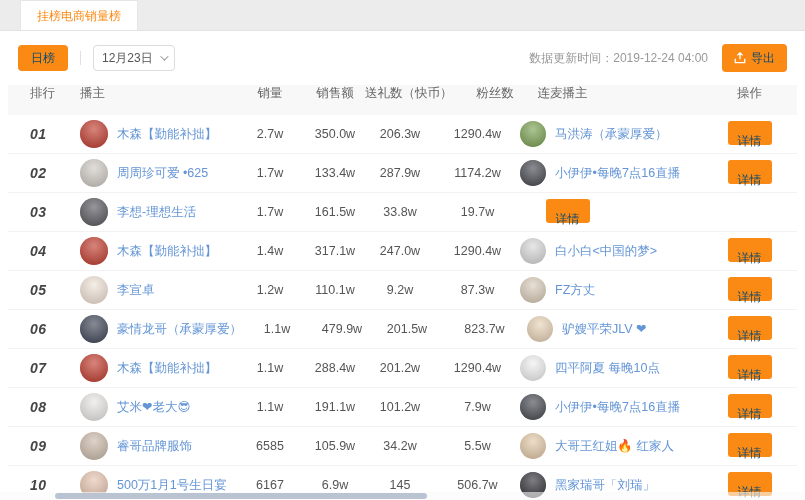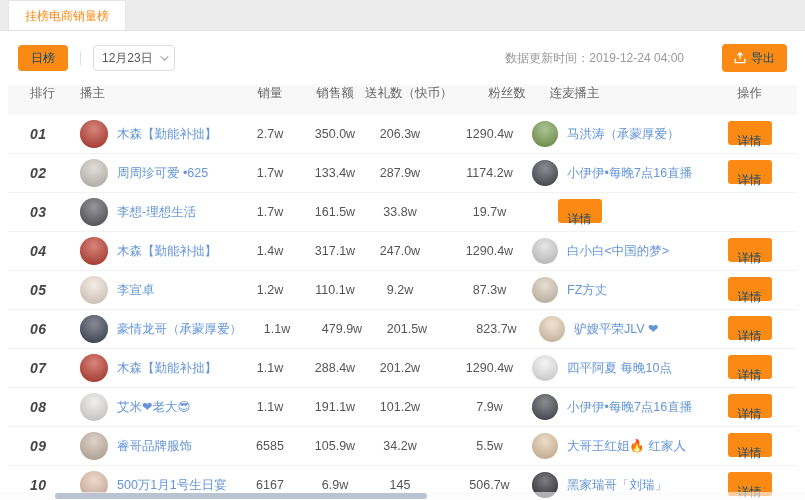--- a/index.html
+++ b/index.html
@@ -1,46 +1,46 @@
 <!DOCTYPE html>
 <html><head>
 <meta charset="utf-8">
 <style>
   * { box-sizing: border-box; margin: 0; padding: 0; }
   html,body { width:805px; height:500px; overflow:hidden; }
   body { font-family:"Liberation Sans","DejaVu Sans",sans-serif; background:#ececec; }
   .page { position:relative; width:805px; height:500px; background:#fff; }
 
   
-  .tabbar { height:31px; background:#ececec; border-bottom:1px solid #e2e2e2; display:flex; padding-left:8px; }
+  .tabbar { height:31px; background:#ececec; border-bottom:1px solid #e2e2e2; display:flex; padding-left:20px; }
   .tab { background:#fff; font-size:12px; padding:0 16px; line-height:30px; color:#fb8a15; border:1px solid #e6e6e6; border-bottom:none; cursor:pointer; }
 
   
   .content { padding:0 8px; background:#fff; }
   .toolbar { display:flex; align-items:center; height:28px; margin:13px 10px 13px 10px; }
   .btn { border:none; border-radius:4px; background:#fb8a15; color:#0c4a6e; font-size:12px; cursor:pointer; font-family:Liberation Mono, monospace; }
   .btn-daily { padding:0 13px; height:26px; }
   .vdiv { width:1px; height:14px; background:#e0e0e0; margin:0 12px; }
   .date-select { display:flex; align-items:center; justify-content:space-between; width:82px; height:26px; border:1px solid #dcdcdc; border-radius:4px; padding:0 8px; font-size:12px; color:#555; cursor:pointer; background:#fff; }
   .chevron { width:6px; height:6px; border-right:1.4px solid #999; border-bottom:1.4px solid #999; transform:rotate(45deg) translateY(-2px); }
   .spacer { flex:1; }
   .update-time { font-size:12px; color:#999; margin-right:14px; }
-  .btn-export { display:flex; align-items:center; gap:5px; padding:0 12px; height:28px;margin-left:24px; }
+  .btn-export { display:flex; align-items:center; gap:5px; padding:0 12px; height:28px; }
 
   
   .table { width:100%; font-size:12.5px; }
   .thead { display:flex; align-items:flex-start; height:30px; background:#f8f8f8; color:#666; }
   .trow { display:flex; align-items:center; height:39px; border-bottom:1px solid #f2f2f2; background:#fff; }
   .c { white-space:nowrap; }
   .c-rank { flex:0 0 72px; padding-left:22px; }
   .c-bc { flex:0 0 155px; display:flex; align-items:center; gap:9px; overflow:visible; }
   .c-sales { flex:0 0 70px; text-align:center; }
   .c-amount { flex:0 0 60px; text-align:center; }
   .c-gifts { flex:0 0 70px; text-align:center; }
-  .c-fans { flex:0 0 85px; text-align:center;margin-left:12px; }
+  .c-fans { flex:0 0 85px; text-align:center; }
   .c-cohost { flex:1 1 auto; display:flex; align-items:center; gap:9px; overflow:hidden; }
   .c-action { flex:0 0 95px; text-align:center; }
   .rank-num { font-style:italic; font-weight:bold; font-size:14px; color:#454545; letter-spacing:.5px; }
   .num { color:#555; }
   .name { color:#6495d6; cursor:pointer; text-decoration:none; overflow:hidden; text-overflow:ellipsis; }
   .avatar { flex:0 0 auto; width:28px; height:28px; border-radius:50%; position:relative; overflow:hidden; }
   .avatar.sm { width:26px; height:26px; }
   .avatar::after { content:""; position:absolute; inset:0; border-radius:50%; background:radial-gradient(circle at 50% 32%, rgba(255,255,255,.38), rgba(0,0,0,.2)); }
   .btn-detail { padding:12px 10px; height:21px; border-radius:3px; font-size:12px; }
 

